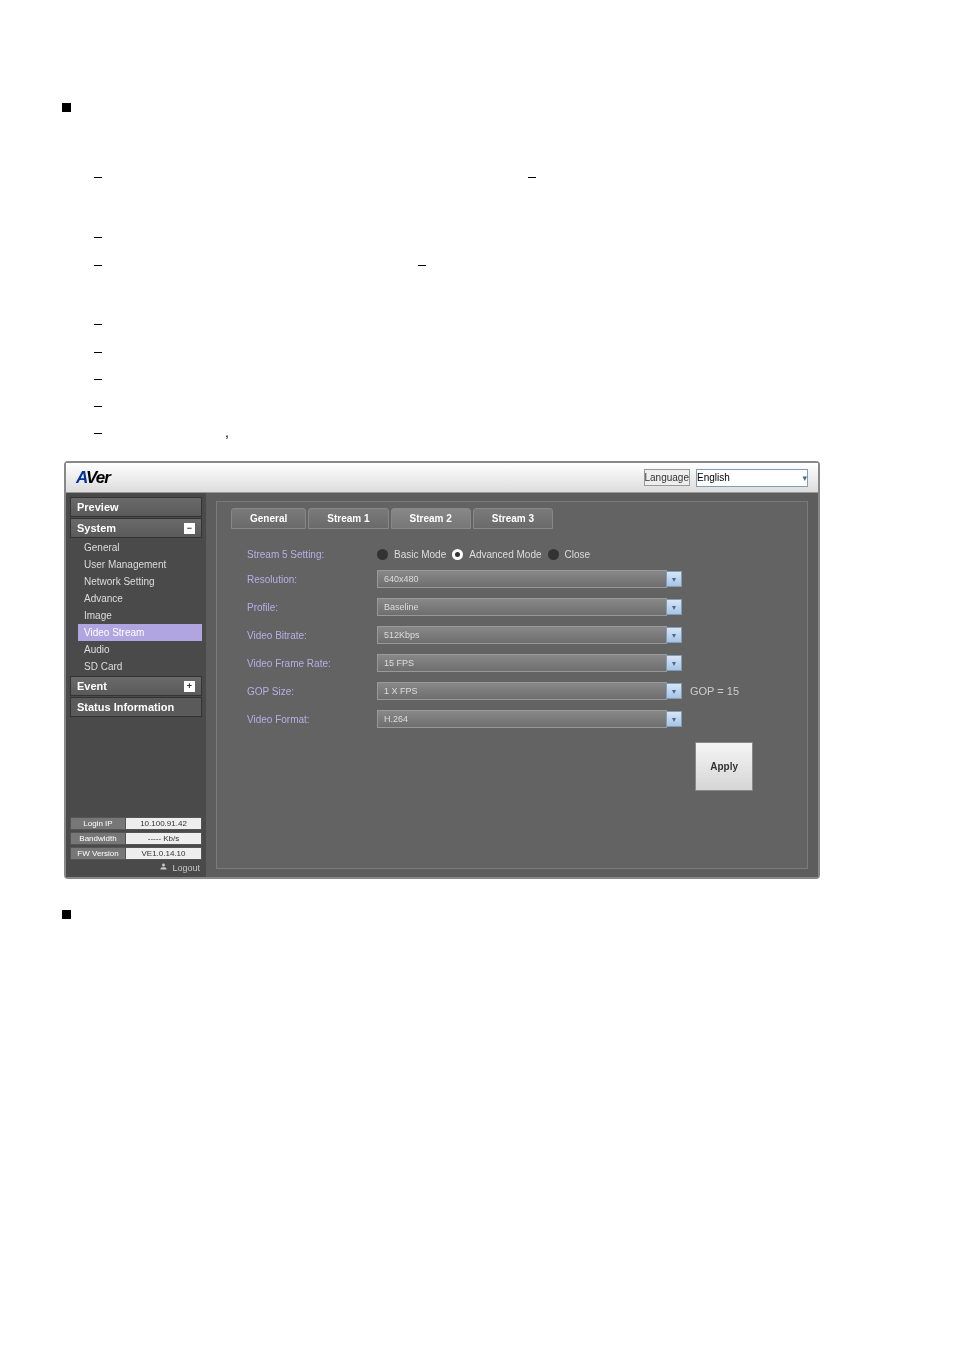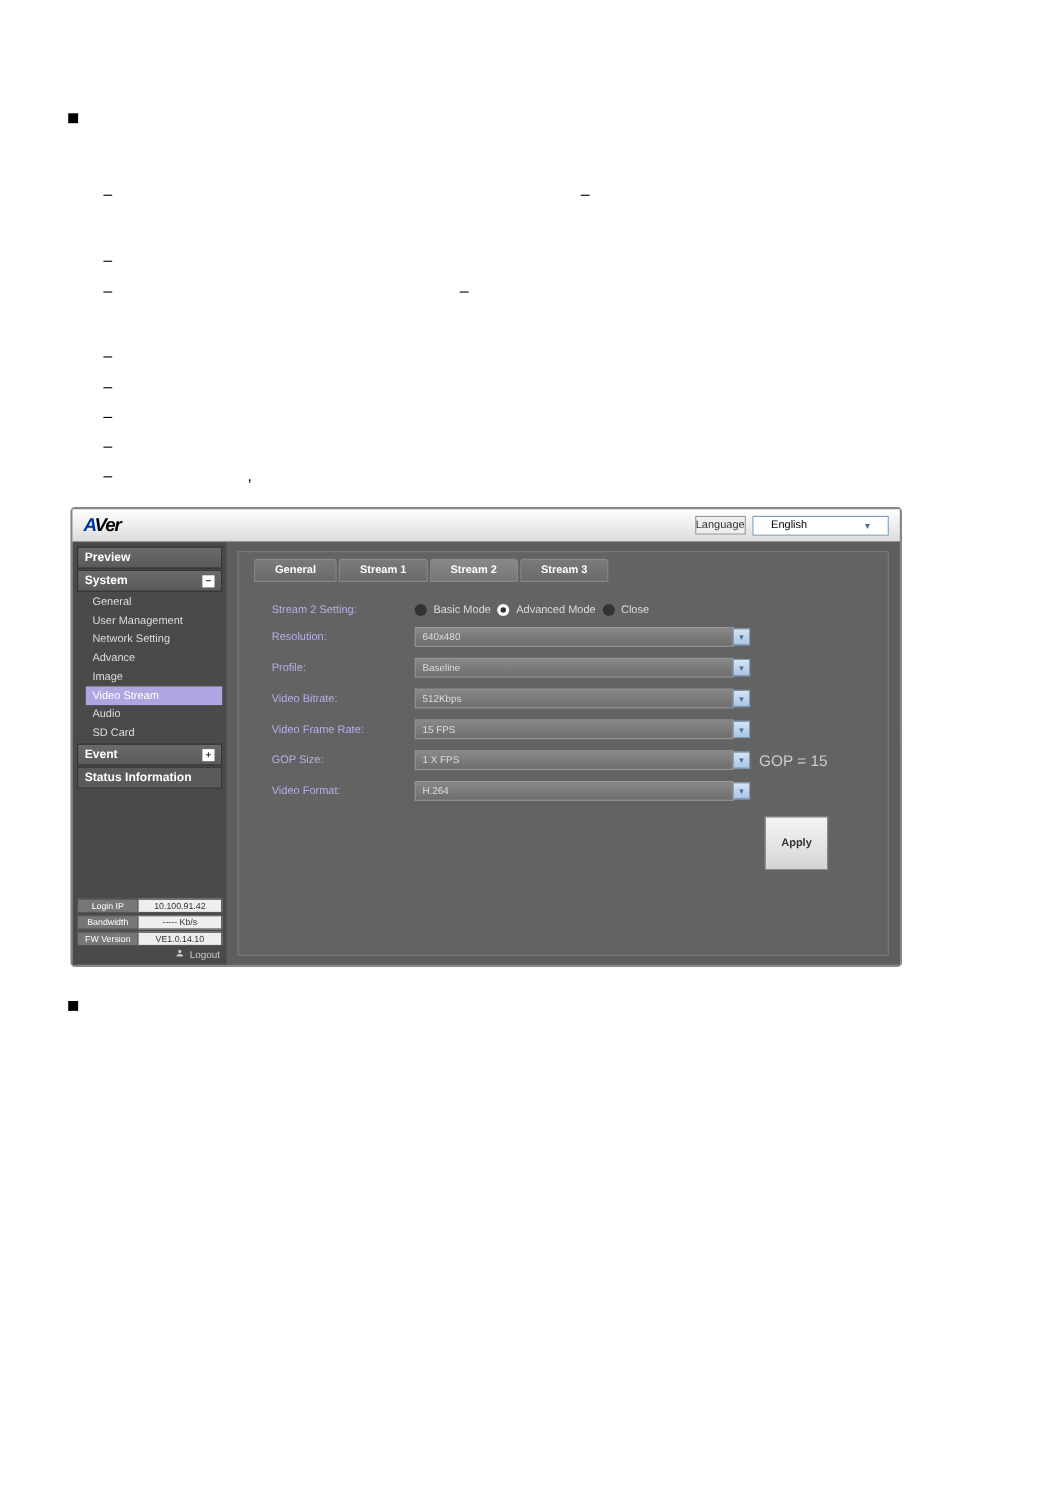--- a/index.html
+++ b/index.html
@@ -58,26 +58,26 @@
     .logo .er { color: #000; }
     .lang-area { display: flex; align-items: center; gap: 6px; }
     .lang-label {
       background: #eee;
       border: 1px solid #999;
       padding: 2px 0;
       font-size: 10px;
       color: #333;
     }
     .lang-select {
-      width: 124px;
+      width: 112px;
       font-size: 10px;
       background: #fff;
       border: 1px solid #7f9db9;
       height: 18px;
-      padding: 0 16px;
+      padding: 0 0;
       display: flex;
       align-items: center;
       justify-content: space-between;
     }
     .lang-select .arrow {
       color: #4a6a8a;
       font-size: 9px;
     }
     .main-area { display: flex; height: calc(100% - 30px); }
     .sidebar {
@@ -228,21 +228,21 @@
     .sel-box.small { width: 90px; }
     .sel-arrow {
       width: 16px; height: 16px;
       background: linear-gradient(to bottom,#d7e5f5,#a8c4e6);
       border: 1px solid #7f9db9;
       display: flex; align-items: center; justify-content: center;
       color: #4a6a8a; font-size: 8px;
       margin-left: -1px;
     }
     .inline { display: flex; align-items: center; }
-    .gop-text { color: #ccc; font-size: 14px; margin-left: 8px;}
+    .gop-text { color: #ccc; font-size: 11px; margin-left: 8px;}
     .rtsp-text { color: #ccc; font-size: 9px; margin-left: 20px;}
     .apply-area { display: flex; justify-content: flex-end; padding-right: 40px; margin-top: 14px;}
     .apply-btn {
       background: linear-gradient(to bottom,#f5f5f5,#d5d5d5);
       border: 1px solid #888;
       padding: 18px 14px;
       font-size: 10px;
       font-weight: bold;
       color: #333;
       cursor: pointer;
@@ -333,21 +333,21 @@
         <div class="tabs">
           <div class="tab">General</div>
           <div class="tab">Stream 1</div>
           <div class="tab active">Stream 2</div>
           <div class="tab">Stream 3</div>
         </div>
 
         <div class="form-area">
 
           <div class="form-row">
-            <span class="flabel">Stream 2 Setting:</span>
+            <span class="flabel">Stream 5 Setting:</span>
             <span class="radio-group">
               <span class="radio-dot dark"></span>
               <span>Basic Mode</span>
               <span class="radio-dot selected"></span>
               <span>Advanced Mode</span>
               <span class="radio-dot dark"></span>
               <span>Close</span>
             </span>
           </div>
 

